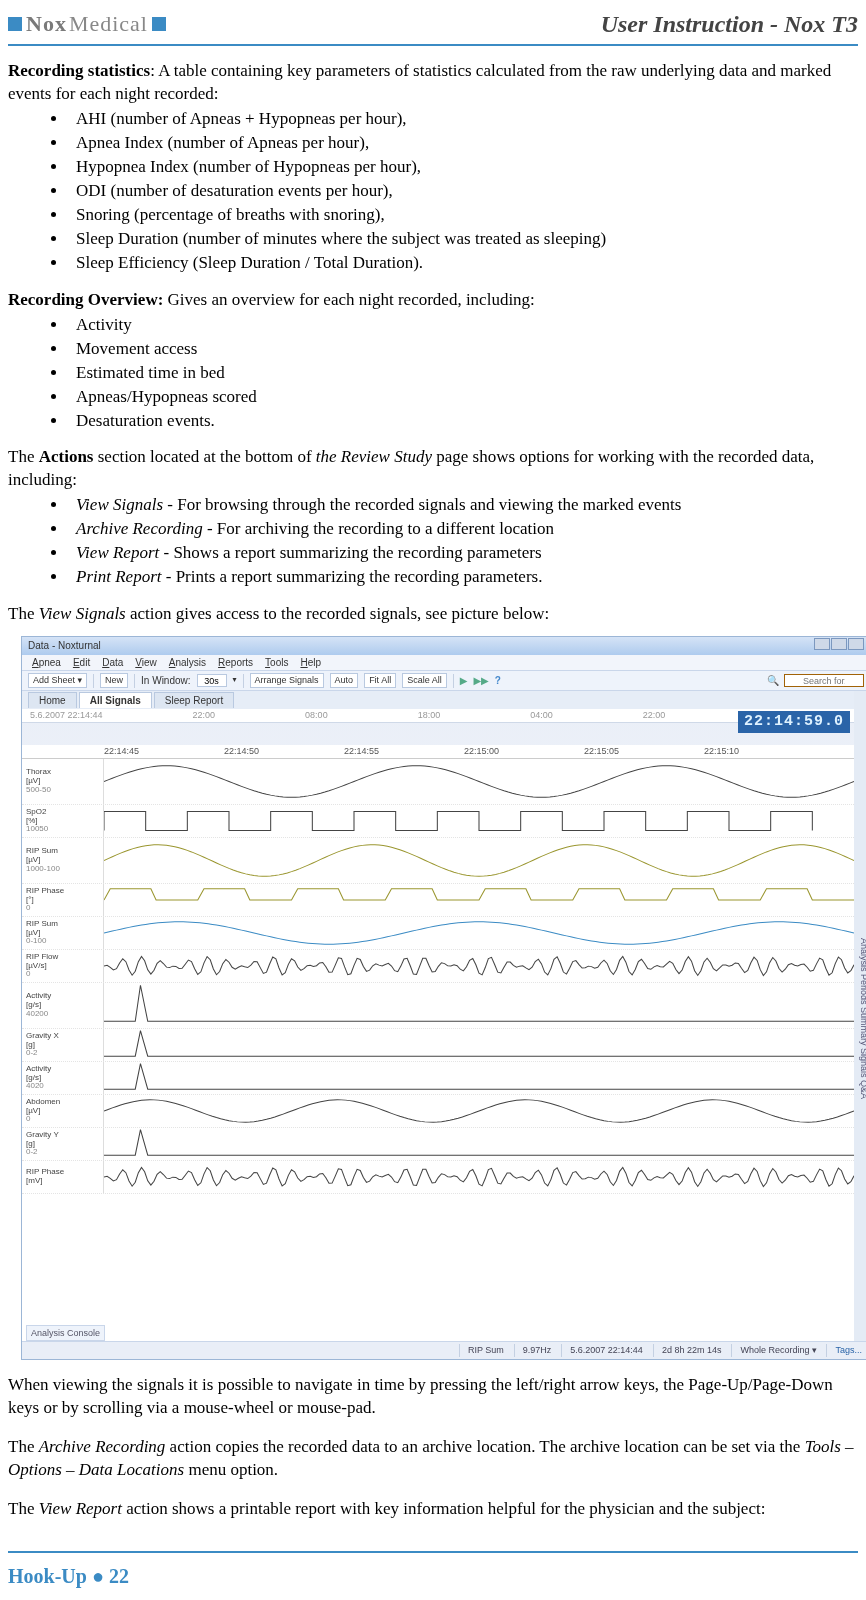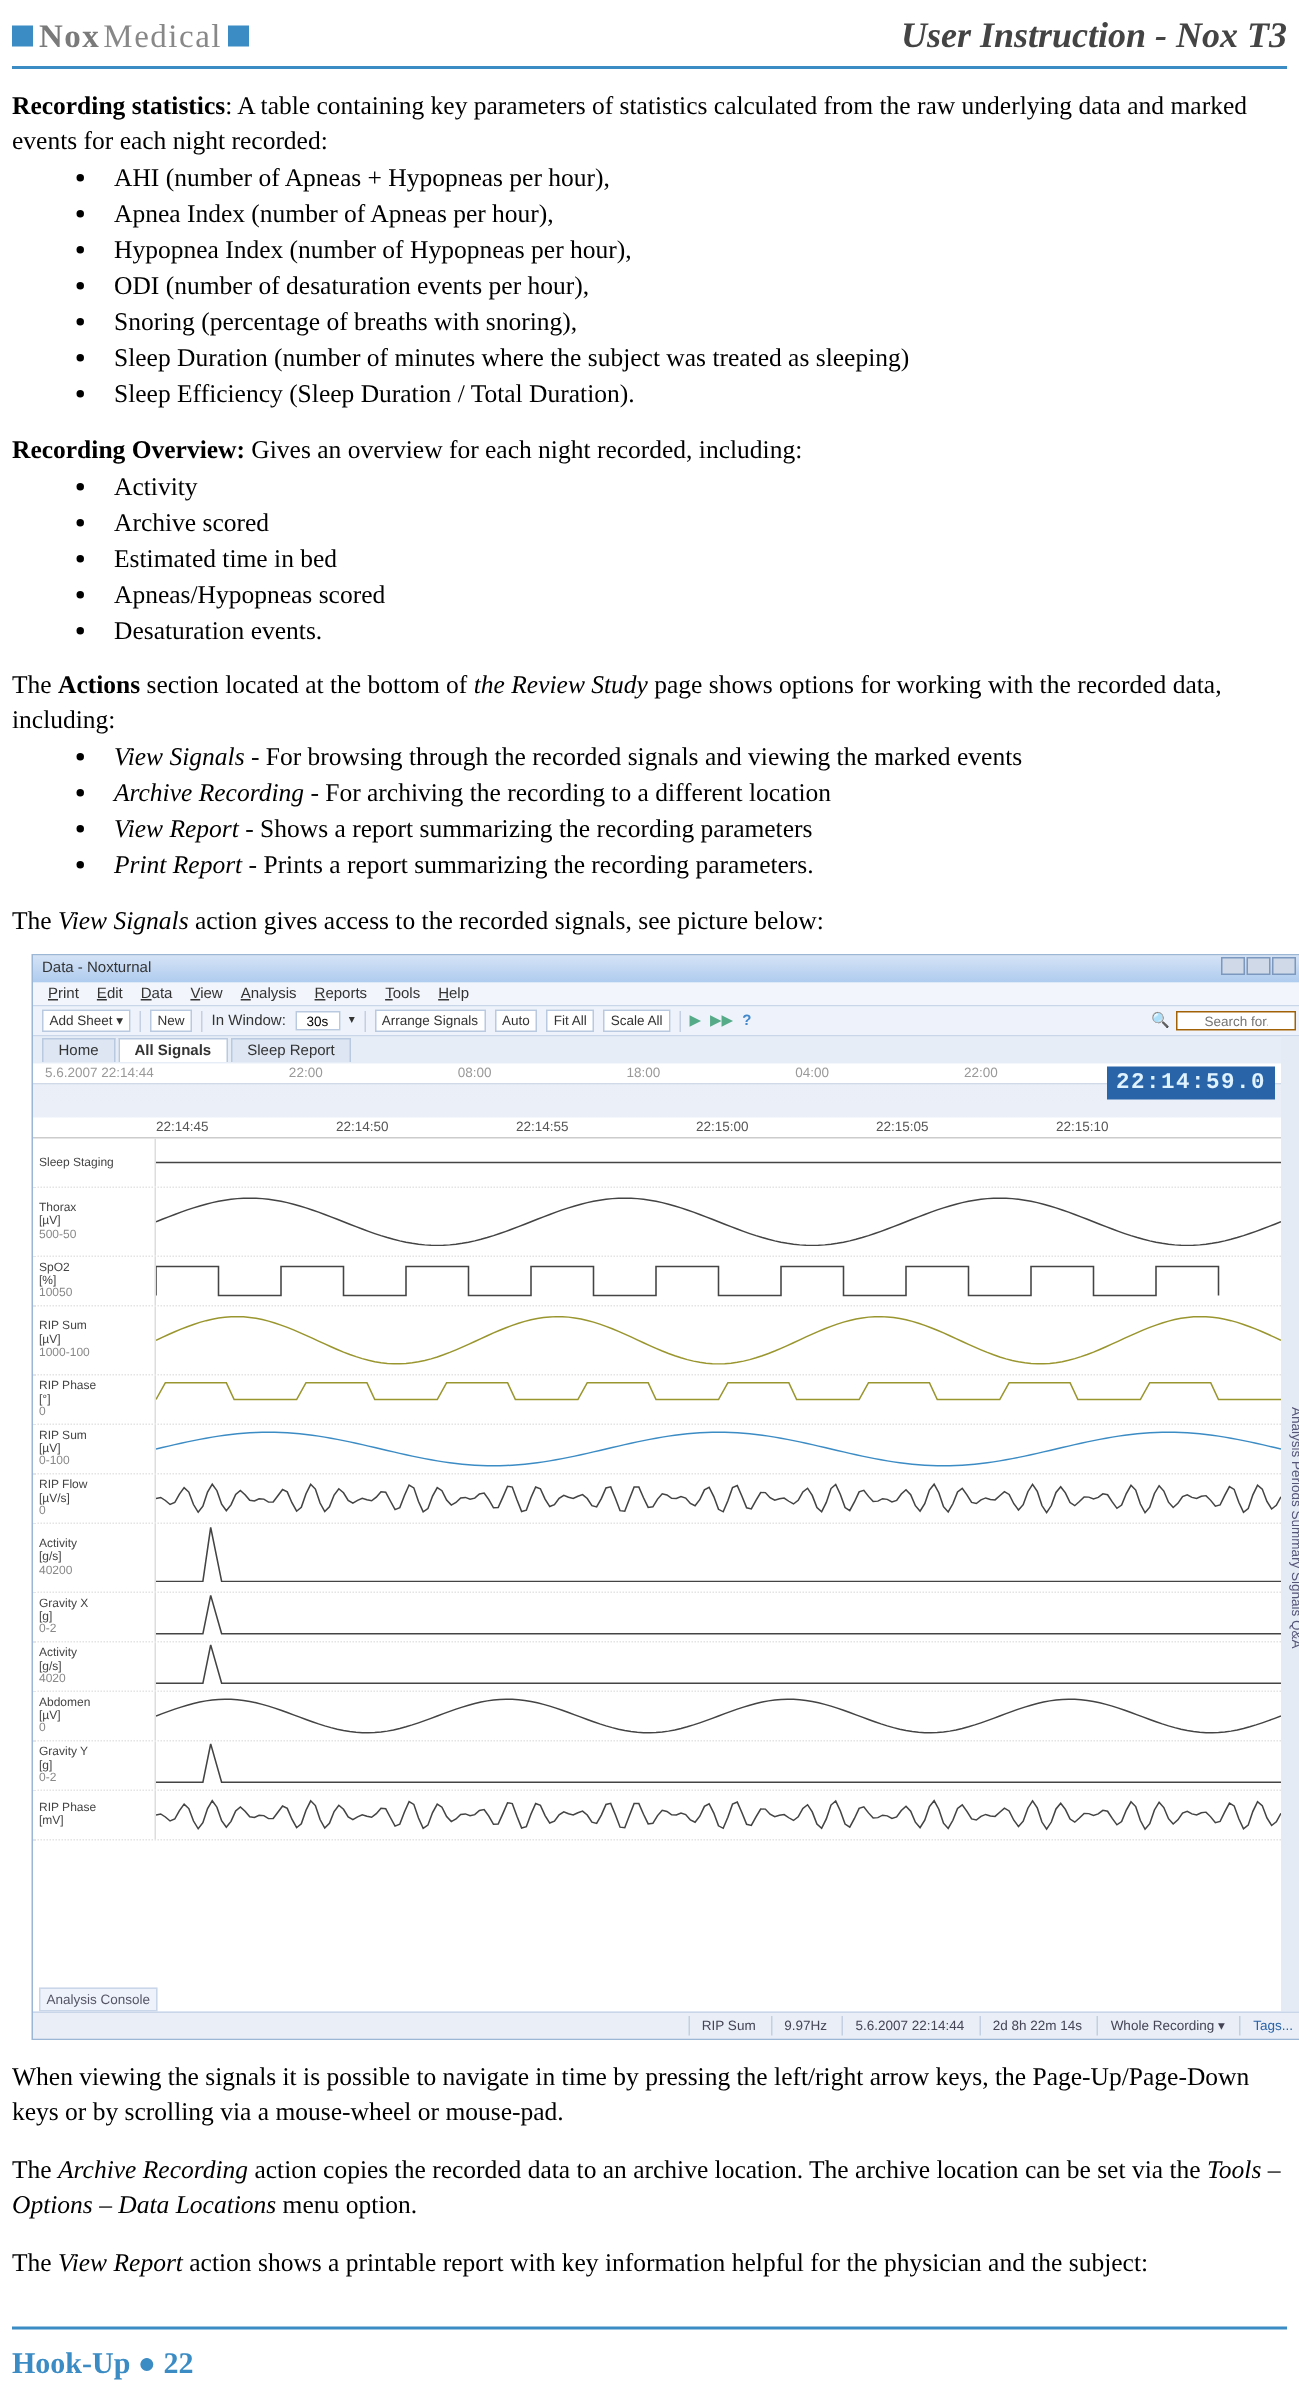--- a/index.html
+++ b/index.html
@@ -71,21 +71,21 @@
       <li>Hypopnea Index (number of Hypopneas per hour),</li>
       <li>ODI (number of desaturation events per hour),</li>
       <li>Snoring (percentage of breaths with snoring),</li>
       <li>Sleep Duration (number of minutes where the subject was treated as sleeping)</li>
       <li>Sleep Efficiency (Sleep Duration / Total Duration).</li>
     </ul>
 
   <p><span class="b">Recording Overview:</span><span> Gives an overview for each night recorded, including:</span></p>
   <ul id="ro-list">
       <li>Activity</li>
-      <li>Archive scored</li>
+      <li>Movement access</li>
       <li>Estimated time in bed</li>
       <li>Apneas/Hypopneas scored</li>
       <li>Desaturation events.</li>
     </ul>
 
   <p>
     <span>The </span><span class="b">Actions</span><span> section located at the bottom of </span><span class="i">the Review Study</span><span> page shows options for working with the recorded data, including:</span>
   </p>
   <ul id="a-list">
       <li><span class="i">View Signals</span> - For browsing through the recorded signals and viewing the marked events</li>
@@ -97,21 +97,21 @@
   <p>
     <span>The </span><span class="i">View Signals</span><span> action gives access to the recorded signals, see picture below:</span>
   </p>
 
   <div class="screenshot">
     <div class="titlebar">
       <span>Data - Noxturnal</span>
       <span class="wbtns"><span></span><span></span><span></span></span>
     </div>
     <div class="menubar" id="menubar">
-        <span>Print</span>
+        <span>Apnea</span>
         <span>Edit</span>
         <span>Data</span>
         <span>View</span>
         <span>Analysis</span>
         <span>Reports</span>
         <span>Tools</span>
         <span>Help</span>
       </div>
     <div class="toolbar">
       <span class="btn">Add Sheet ▾</span>
@@ -154,29 +154,20 @@
     <div class="signalpane">
       <div class="timeruler" id="ruler">
           <span>22:14:45</span>
           <span>22:14:50</span>
           <span>22:14:55</span>
           <span>22:15:00</span>
           <span>22:15:05</span>
           <span>22:15:10</span>
         </div>
       <div id="channels">
-          <div class="channel">
-            <div class="chlabel">
-              <div>Sleep Staging<br></div>
-              <div class="vals"></div>
-            </div>
-            <div class="chwave"><svg viewBox="0 0 720 33" preserveAspectRatio="none">
-                <path stroke="#444" d="M0 16.5 L720 16.5"></path>
-              </svg></div>
-          </div>
           <div class="channel h2">
             <div class="chlabel">
               <div>Thorax<br>[µV]</div>
               <div class="vals">
                 <span>50</span>
                 <span>0</span>
                 <span>-50</span>
               </div>
             </div>
             <div class="chwave"><svg viewBox="0 0 720 46" preserveAspectRatio="none">

